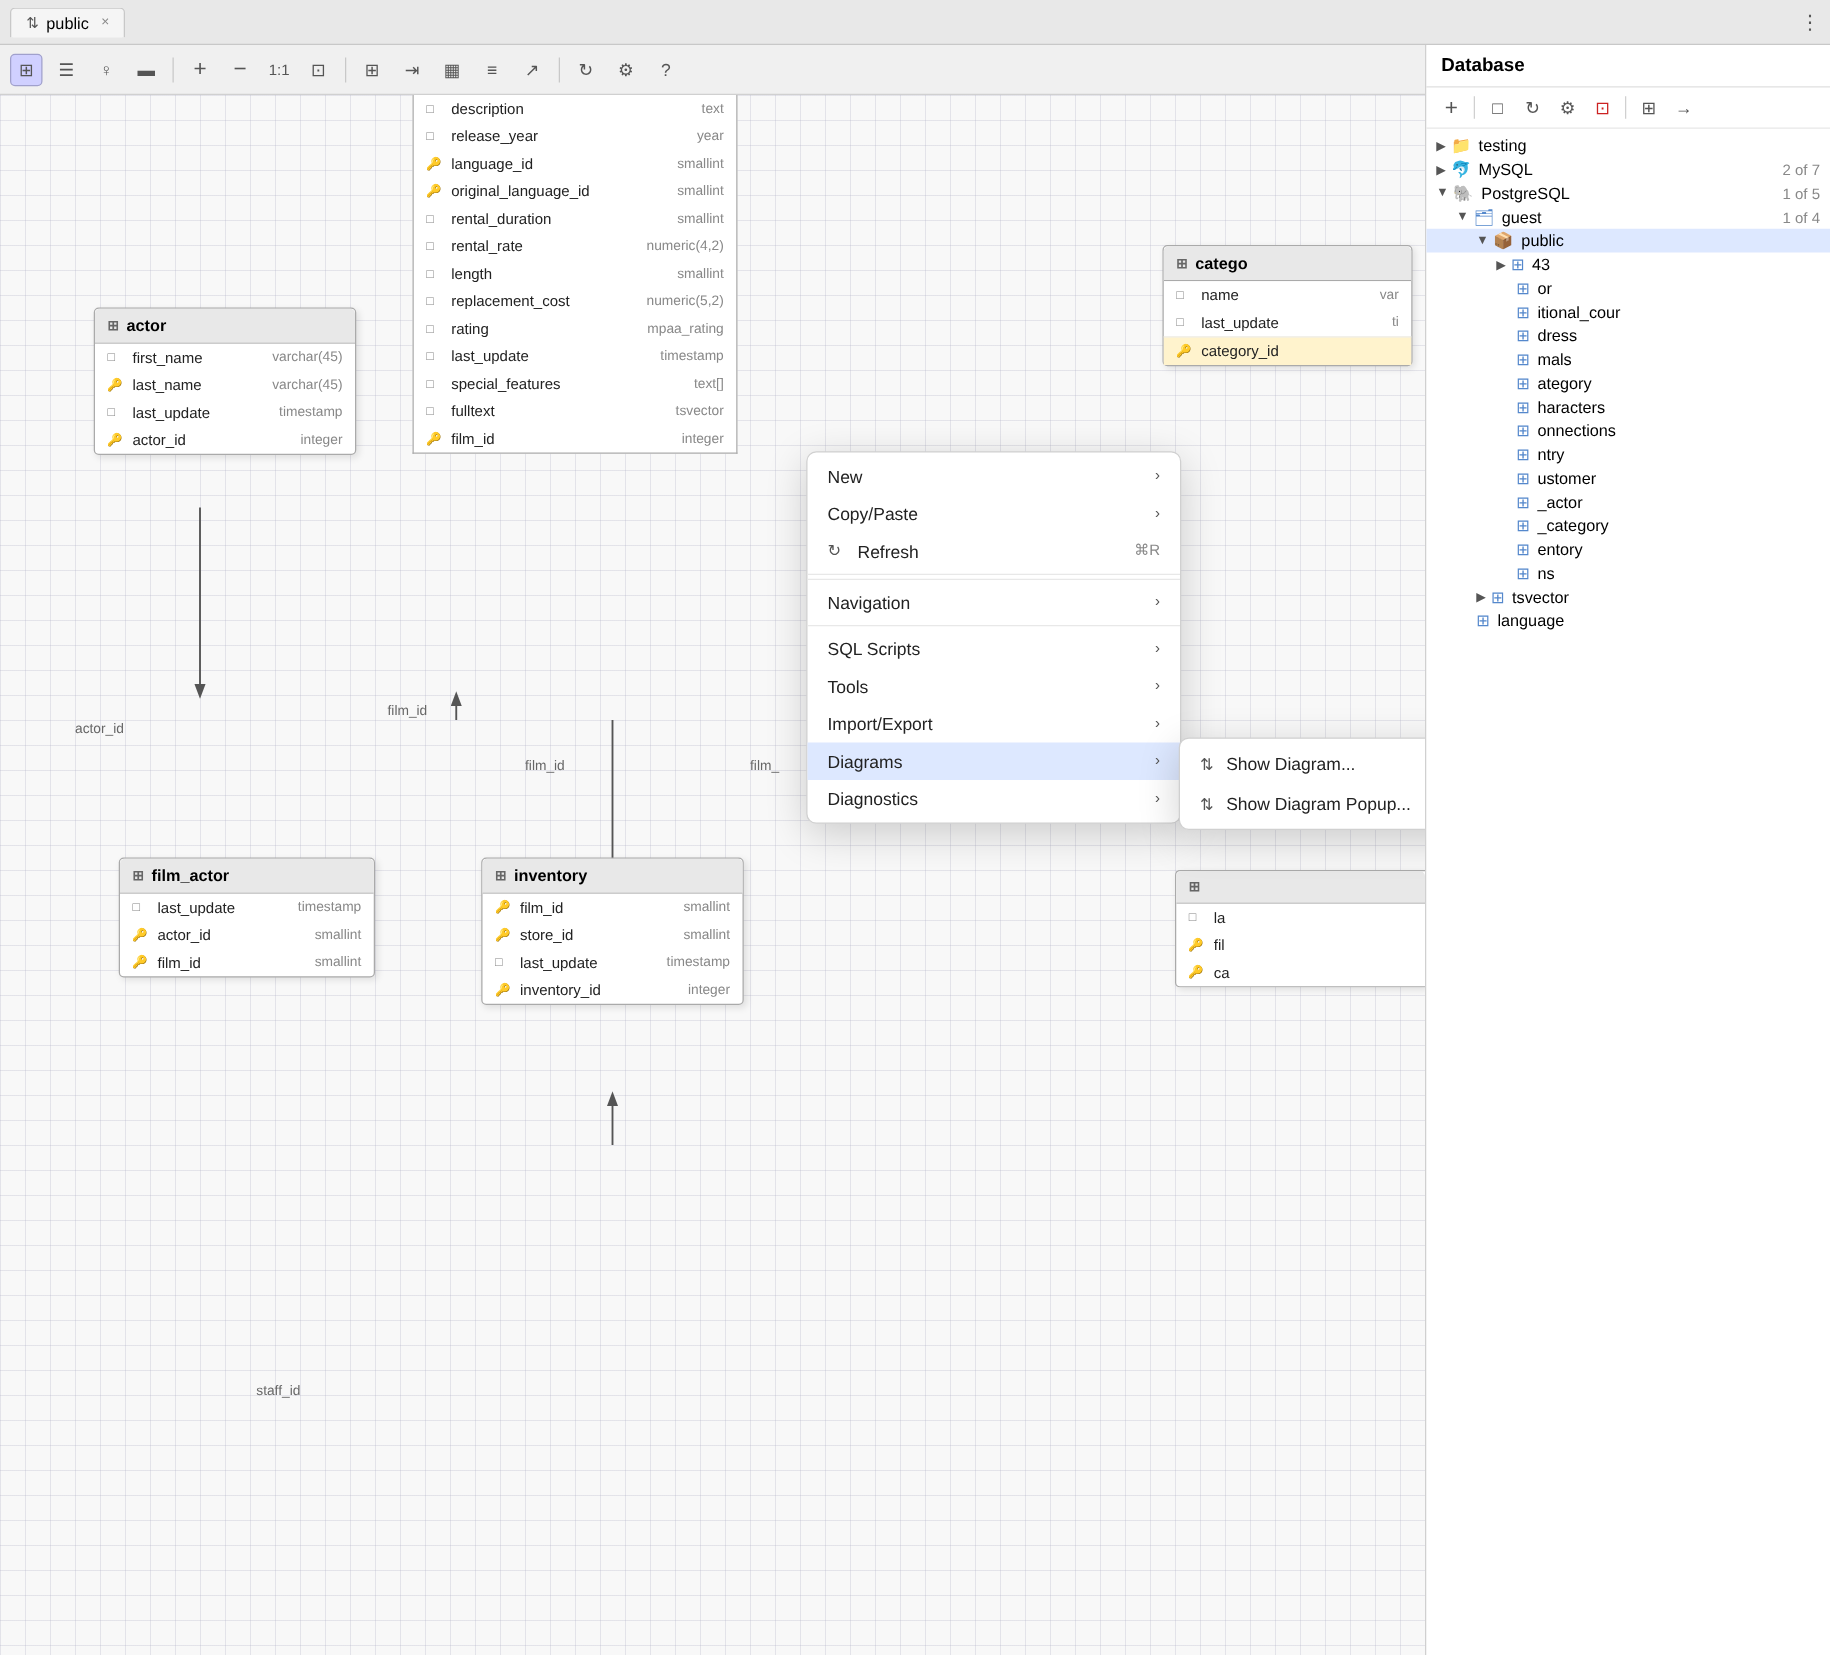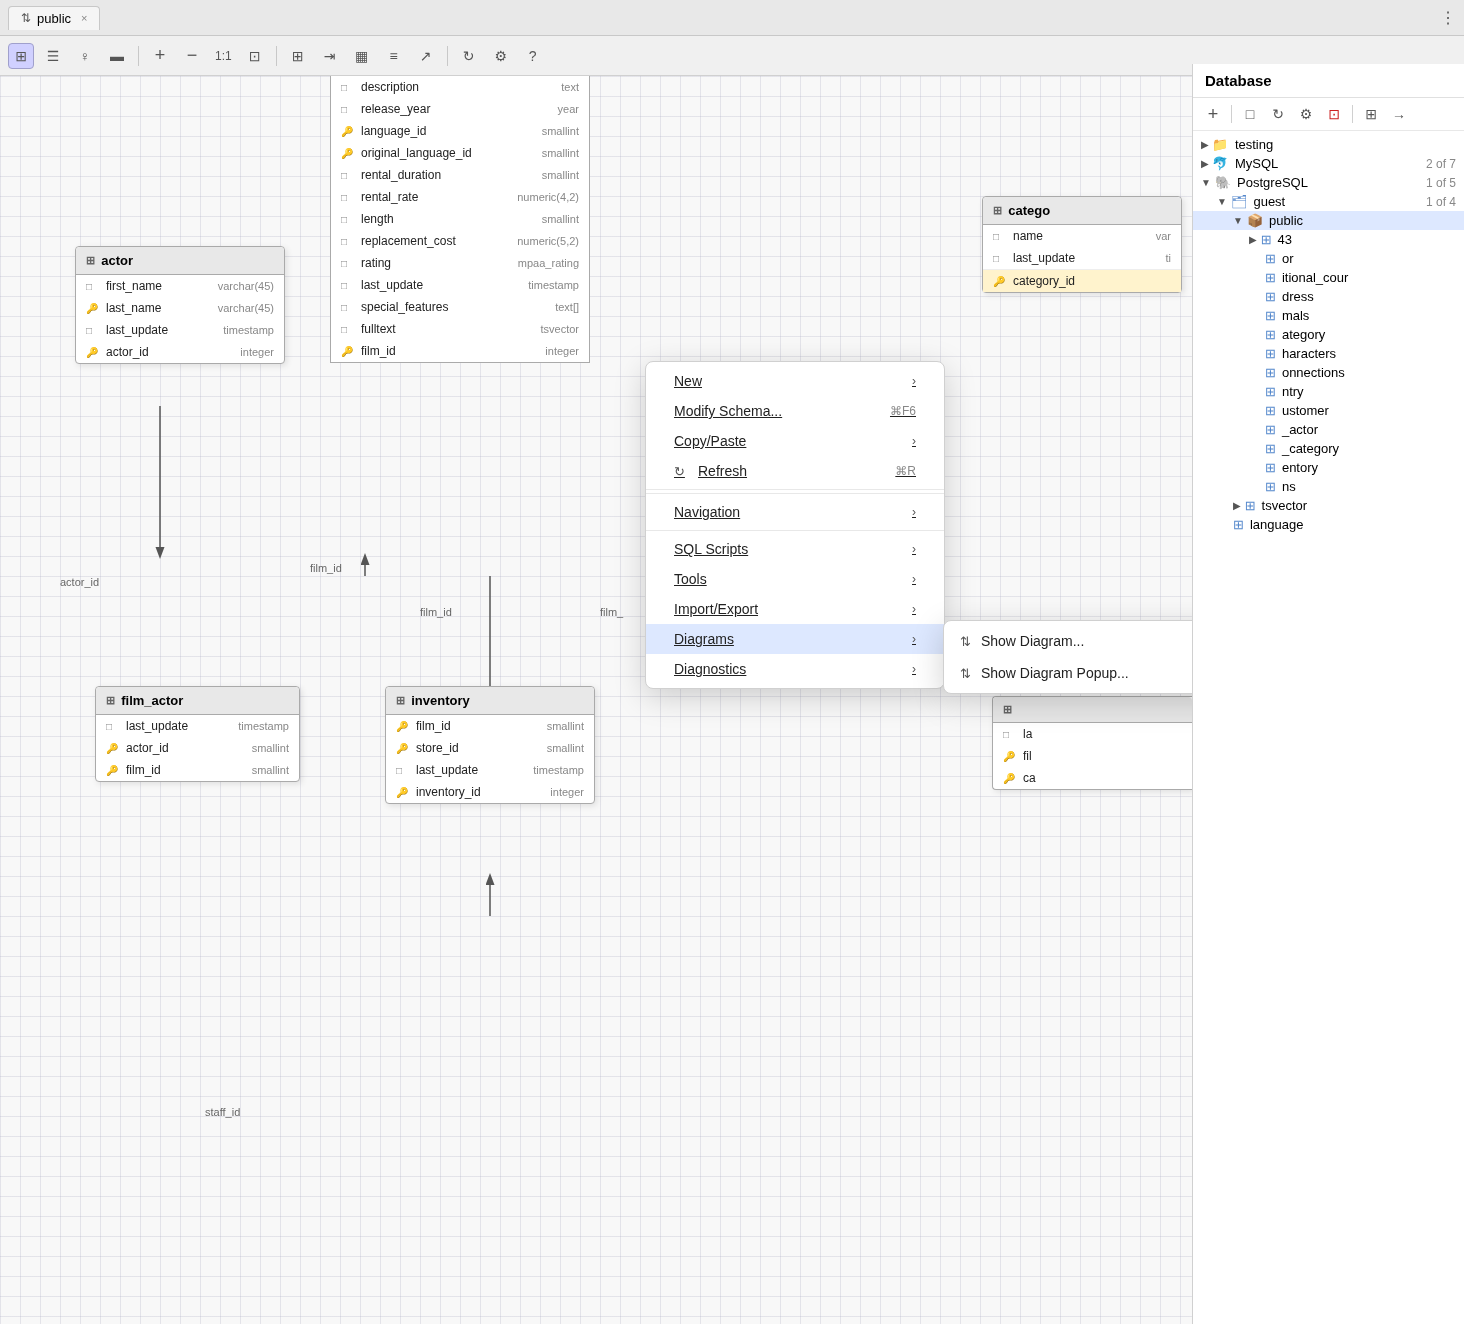--- a/index.html
+++ b/index.html
@@ -37,34 +37,34 @@
     .db-table-row .field-icon { font-size: 10px; color: #888; width: 14px; }
     .db-table-row .field-icon.fk { color: #5555cc; }
     .field-name { color: #222; font-weight: 500; margin-right: 4px; }
     .field-type { color: #888; margin-left: auto; font-size: 11px; }
 
     
     .canvas-svg { position: absolute; top: 0; left: 0; width: 100%; height: 100%; pointer-events: none; }
 
     
     .context-menu { position: absolute; background: white; border: 1px solid #d0d0d0; border-radius: 8px; box-shadow: 0 8px 32px rgba(0,0,0,0.18); min-width: 300px; padding: 4px 0; z-index: 100; }
-    .ctx-item { display: flex; align-items: center; padding: 7px 28px; cursor: pointer; font-size: 14px; color: #222; position: relative; text-decoration: underline; }
+    .ctx-item { display: flex; align-items: flex-start; padding: 7px 16px; cursor: pointer; font-size: 14px; color: #222; position: relative; }
     .ctx-item.highlighted { background: #dde8ff; }
     .ctx-item .shortcut { margin-left: auto; color: #888; font-size: 12px; padding-left: 24px; }
     .ctx-item .arrow { margin-left: auto; color: #555; font-size: 12px; }
     .ctx-separator { height: 1px; background: #e8e8e8; margin: 3px 0; }
     .ctx-item .ctx-icon { margin-right: 8px; color: #555; font-size: 13px; width: 16px; }
 
     
     .submenu { position: absolute; left: calc(100% - 1px); top: -4px; background: white; border: 1px solid #d0d0d0; border-radius: 8px; box-shadow: 0 8px 32px rgba(0,0,0,0.18); min-width: 340px; padding: 4px 0; z-index: 101; }
     .sub-item { display: flex; align-items: center; padding: 8px 16px; cursor: pointer; font-size: 14px; color: #222; }
     .sub-item .sub-icon { margin-right: 10px; color: #555; font-size: 13px; }
 
     
-    .db-panel { width: 272px; background: white; border-left: 1px solid #d0d0d0; display: flex; flex-direction: column; margin-top: 28px; }
+    .db-panel { width: 324px; background: white; border-left: 1px solid #d0d0d0; display: flex; flex-direction: column; }
     .db-panel-header { display: flex; align-items: center; padding: 8px 12px; border-bottom: 1px solid #e0e0e0; font-weight: 600; font-size: 15px; }
     .db-panel-title { flex: 1; }
     .db-panel-toolbar { display: flex; align-items: center; padding: 4px 8px; gap: 4px; border-bottom: 1px solid #e8e8e8; }
     .db-panel-btn { display: flex; align-items: center; justify-content: center; width: 24px; height: 24px; cursor: pointer; color: #555; font-size: 14px; border-radius: 3px; border: 1px solid transparent; }
     .db-panel-btn.add { color: #555; font-size: 18px; font-weight: 300; }
     .db-panel-sep { width: 1px; height: 18px; background: #d0d0d0; margin: 0 2px; }
     .db-panel-btn.active-red { color: #cc2222; }
 
     .db-tree { flex: 1; overflow-y: auto; padding: 4px 0; }
     .tree-item { display: flex; align-items: center; padding: 2px 8px; cursor: pointer; font-size: 13px; }
@@ -330,24 +330,20 @@
             <span class="field-name">ca</span>
           </div>
         </div>
 
         <div class="context-menu" style="left:645px; top:285px;">
           <div class="ctx-item">
             <span>New</span>
             <span class="arrow">›</span>
           </div>
           <div class="ctx-item">
-            <span>Modify Schema...</span>
-            <span class="shortcut">⌘F6</span>
-          </div>
-          <div class="ctx-item">
             <span>Copy/Paste</span>
             <span class="arrow">›</span>
           </div>
           <div class="ctx-item">
             <span class="ctx-icon">↻</span>
             <span>Refresh</span>
             <span class="shortcut">⌘R</span>
           </div>
           <div class="ctx-separator"></div>
           <div class="ctx-separator"></div>

